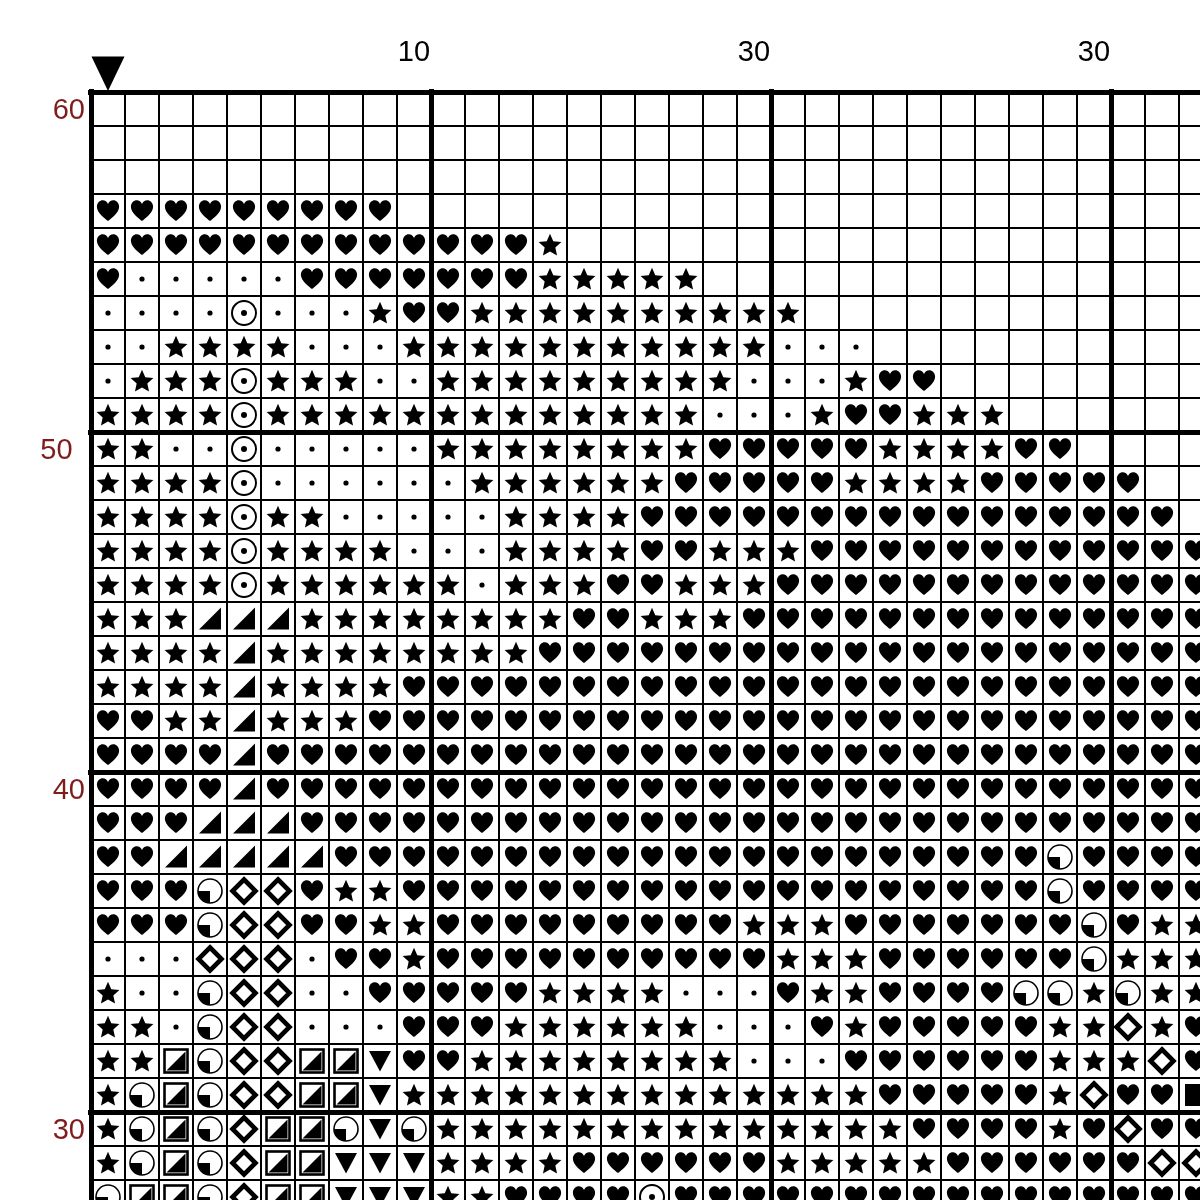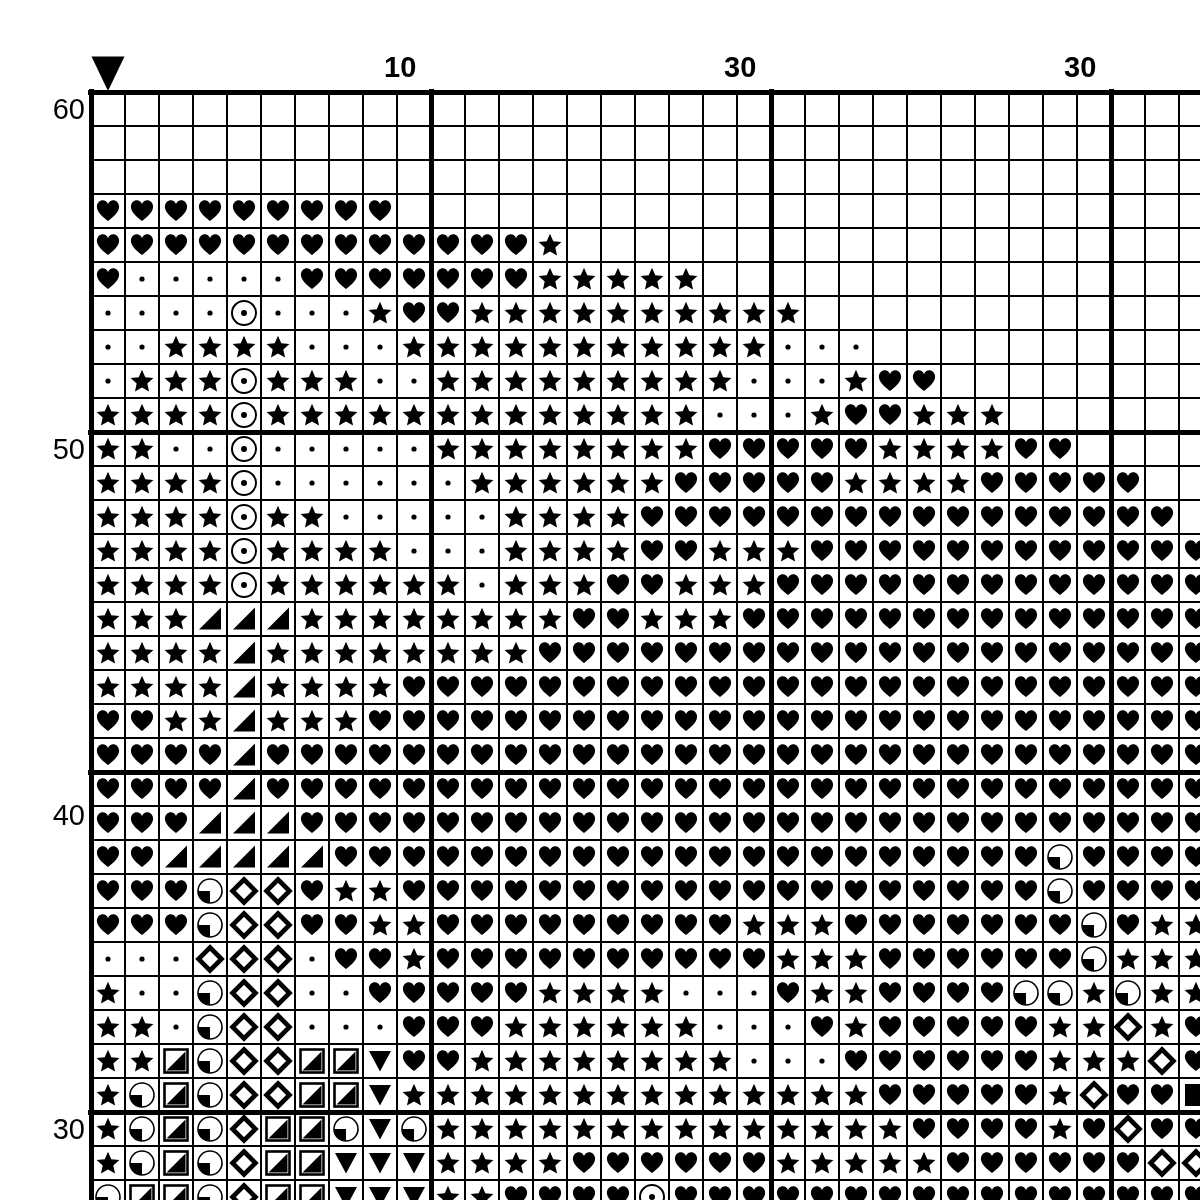--- a/index.html
+++ b/index.html
@@ -13,44 +13,44 @@
   .stage {
     position: relative;
     width: 1200px;
     height: 1200px;
     background: #ffffff;
     font-family: "Liberation Sans", sans-serif;
     color: #000000;
   }
   .col-label {
     position: absolute;
-    top: 52px;
+    top: 36px;
     width: 60px;
     height: 30px;
     line-height: 30px;
+    text-align: center;
     font-size: 29px;
     color: #000;
-    font-weight: bold;
   }
   .pos-c0 { left: 384px; }
   .pos-c1 { left: 724px; }
   .pos-c2 { left: 1064px; }
   .row-label {
     position: absolute;
     left: 28px;
     width: 57px;
     height: 30px;
     line-height: 30px;
     text-align: right;
     font-size: 29px;
-    color: #000000;
+    color: #7f1d1d;
   }
   .pos-r0 { top: 94px; }
-  .pos-r1 { top: 434px; }
-  .pos-r2 { top: 774px; margin-top: 26px; }
+  .pos-r1 { top: 434px; text-align: center; }
+  .pos-r2 { top: 774px; }
   .pos-r3 { top: 1114px; }
   .marker {
     position: absolute;
     left: 91px;
     top: 56px;
   }
   #grid-svg {
     position: absolute;
     left: 88px;
     top: 89px;

